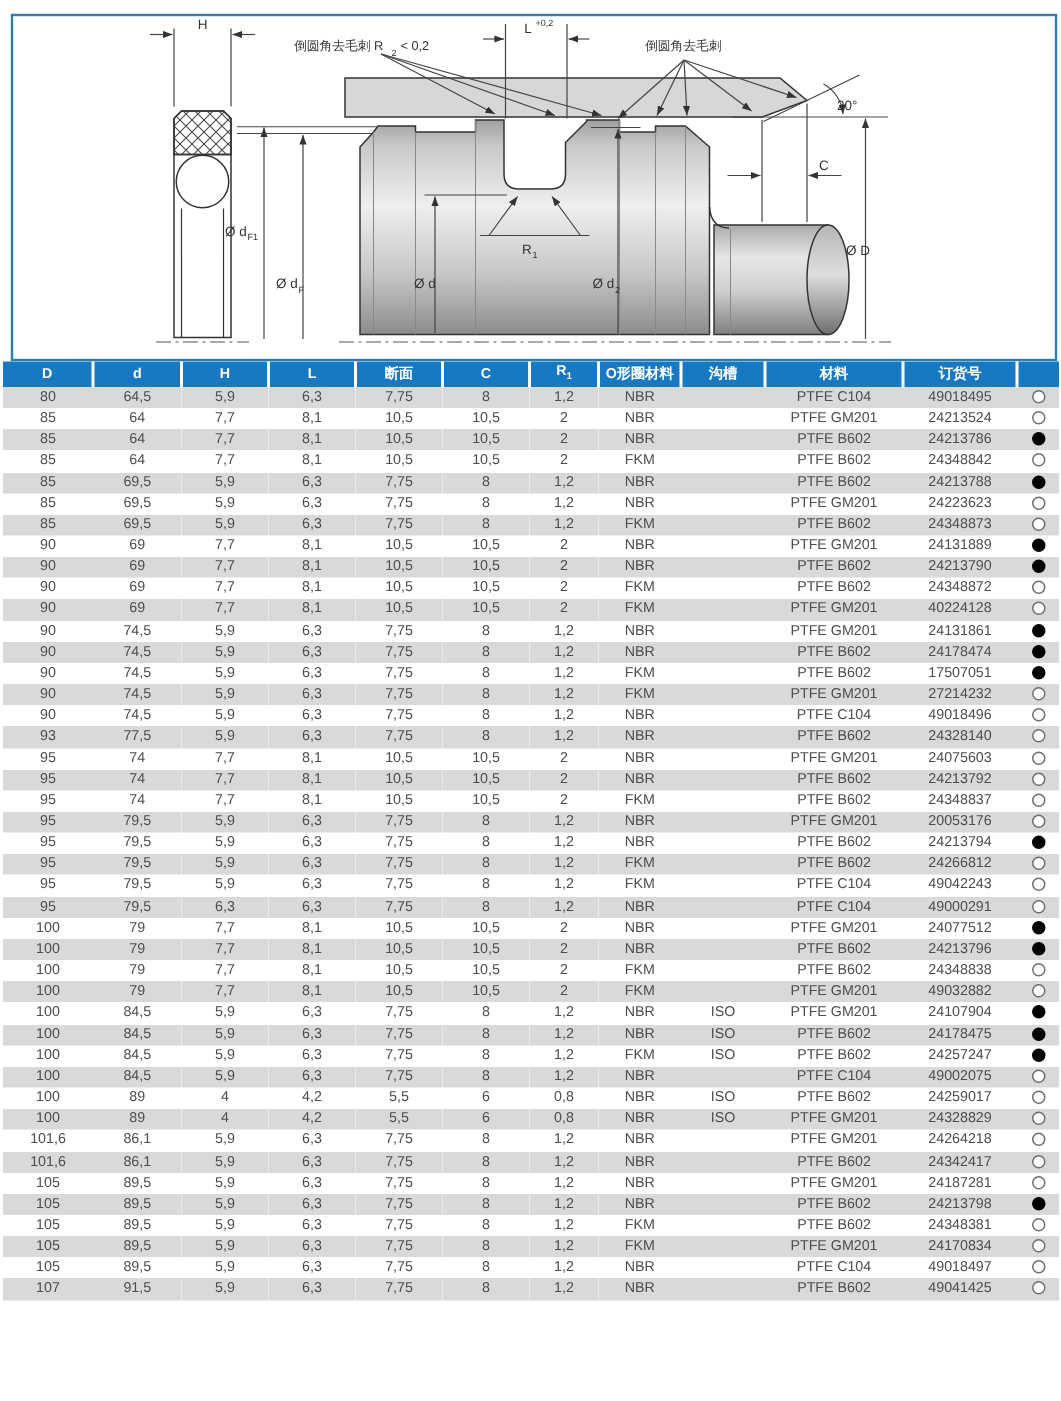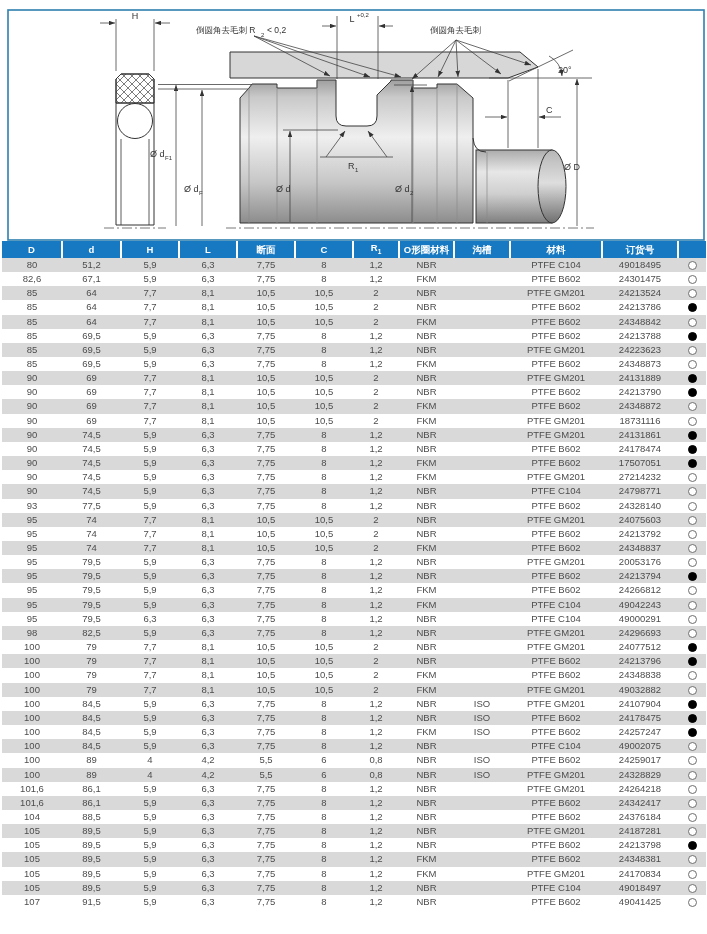--- a/index.html
+++ b/index.html
@@ -185,47 +185,33 @@
           <th><span>O形圈材料</span></th>
           <th><span>沟槽</span></th>
           <th><span>材料</span></th>
           <th><span>订货号</span></th>
           <th><span></span></th>
         </tr>
       </thead>
     <tbody>
         <tr>
           <td>80</td>
-          <td>51,2</td>
+          <td>64,5</td>
           <td>5,9</td>
           <td>6,3</td>
           <td>7,75</td>
           <td>8</td>
           <td>1,2</td>
           <td>NBR</td>
           <td></td>
           <td>PTFE C104</td>
           <td>49018495</td>
           <td><span class="dot open"></span></td>
         </tr>
         <tr>
-          <td>82,6</td>
-          <td>67,1</td>
-          <td>5,9</td>
-          <td>6,3</td>
-          <td>7,75</td>
-          <td>8</td>
-          <td>1,2</td>
-          <td>FKM</td>
-          <td></td>
-          <td>PTFE B602</td>
-          <td>24301475</td>
-          <td><span class="dot open"></span></td>
-        </tr>
-        <tr>
           <td>85</td>
           <td>64</td>
           <td>7,7</td>
           <td>8,1</td>
           <td>10,5</td>
           <td>10,5</td>
           <td>2</td>
           <td>NBR</td>
           <td></td>
           <td>PTFE GM201</td>
@@ -348,21 +334,21 @@
           <td>90</td>
           <td>69</td>
           <td>7,7</td>
           <td>8,1</td>
           <td>10,5</td>
           <td>10,5</td>
           <td>2</td>
           <td>FKM</td>
           <td></td>
           <td>PTFE GM201</td>
-          <td>18731116</td>
+          <td>40224128</td>
           <td><span class="dot open"></span></td>
         </tr>
         <tr>
           <td>90</td>
           <td>74,5</td>
           <td>5,9</td>
           <td>6,3</td>
           <td>7,75</td>
           <td>8</td>
           <td>1,2</td>
@@ -418,21 +404,21 @@
           <td>90</td>
           <td>74,5</td>
           <td>5,9</td>
           <td>6,3</td>
           <td>7,75</td>
           <td>8</td>
           <td>1,2</td>
           <td>NBR</td>
           <td></td>
           <td>PTFE C104</td>
-          <td>24798771</td>
+          <td>49018496</td>
           <td><span class="dot open"></span></td>
         </tr>
         <tr>
           <td>93</td>
           <td>77,5</td>
           <td>5,9</td>
           <td>6,3</td>
           <td>7,75</td>
           <td>8</td>
           <td>1,2</td>
@@ -545,34 +531,20 @@
           <td>79,5</td>
           <td>6,3</td>
           <td>6,3</td>
           <td>7,75</td>
           <td>8</td>
           <td>1,2</td>
           <td>NBR</td>
           <td></td>
           <td>PTFE C104</td>
           <td>49000291</td>
-          <td><span class="dot open"></span></td>
-        </tr>
-        <tr>
-          <td>98</td>
-          <td>82,5</td>
-          <td>5,9</td>
-          <td>6,3</td>
-          <td>7,75</td>
-          <td>8</td>
-          <td>1,2</td>
-          <td>NBR</td>
-          <td></td>
-          <td>PTFE GM201</td>
-          <td>24296693</td>
           <td><span class="dot open"></span></td>
         </tr>
         <tr>
           <td>100</td>
           <td>79</td>
           <td>7,7</td>
           <td>8,1</td>
           <td>10,5</td>
           <td>10,5</td>
           <td>2</td>
@@ -730,34 +702,20 @@
           <td>7,75</td>
           <td>8</td>
           <td>1,2</td>
           <td>NBR</td>
           <td></td>
           <td>PTFE B602</td>
           <td>24342417</td>
           <td><span class="dot open"></span></td>
         </tr>
         <tr>
-          <td>104</td>
-          <td>88,5</td>
-          <td>5,9</td>
-          <td>6,3</td>
-          <td>7,75</td>
-          <td>8</td>
-          <td>1,2</td>
-          <td>NBR</td>
-          <td></td>
-          <td>PTFE B602</td>
-          <td>24376184</td>
-          <td><span class="dot open"></span></td>
-        </tr>
-        <tr>
           <td>105</td>
           <td>89,5</td>
           <td>5,9</td>
           <td>6,3</td>
           <td>7,75</td>
           <td>8</td>
           <td>1,2</td>
           <td>NBR</td>
           <td></td>
           <td>PTFE GM201</td>

